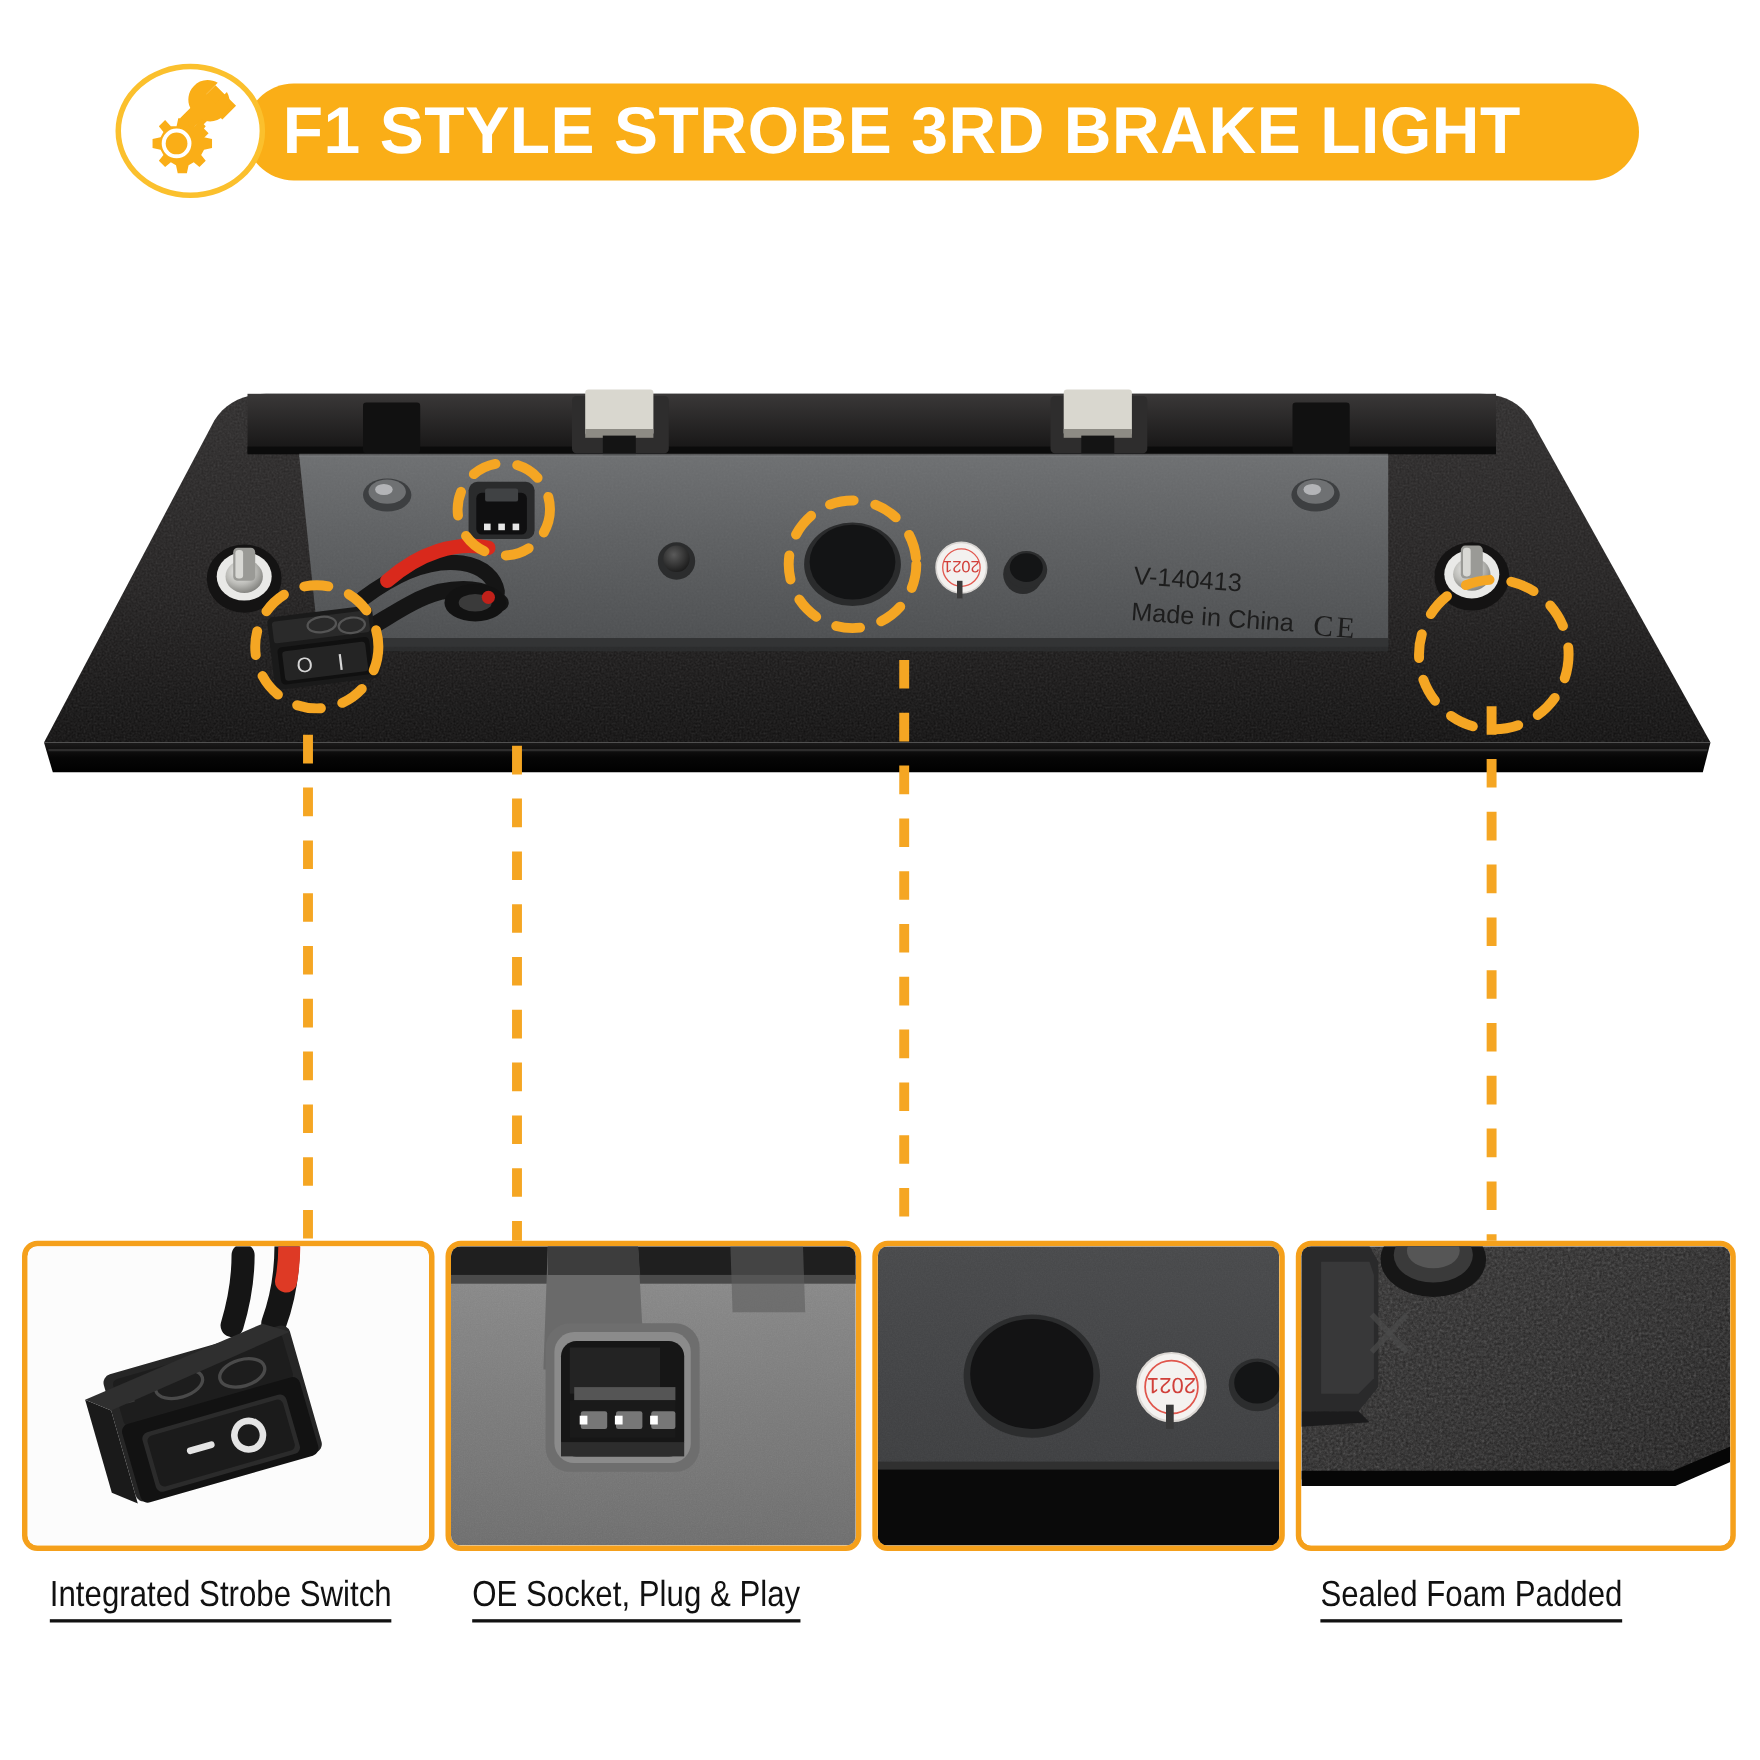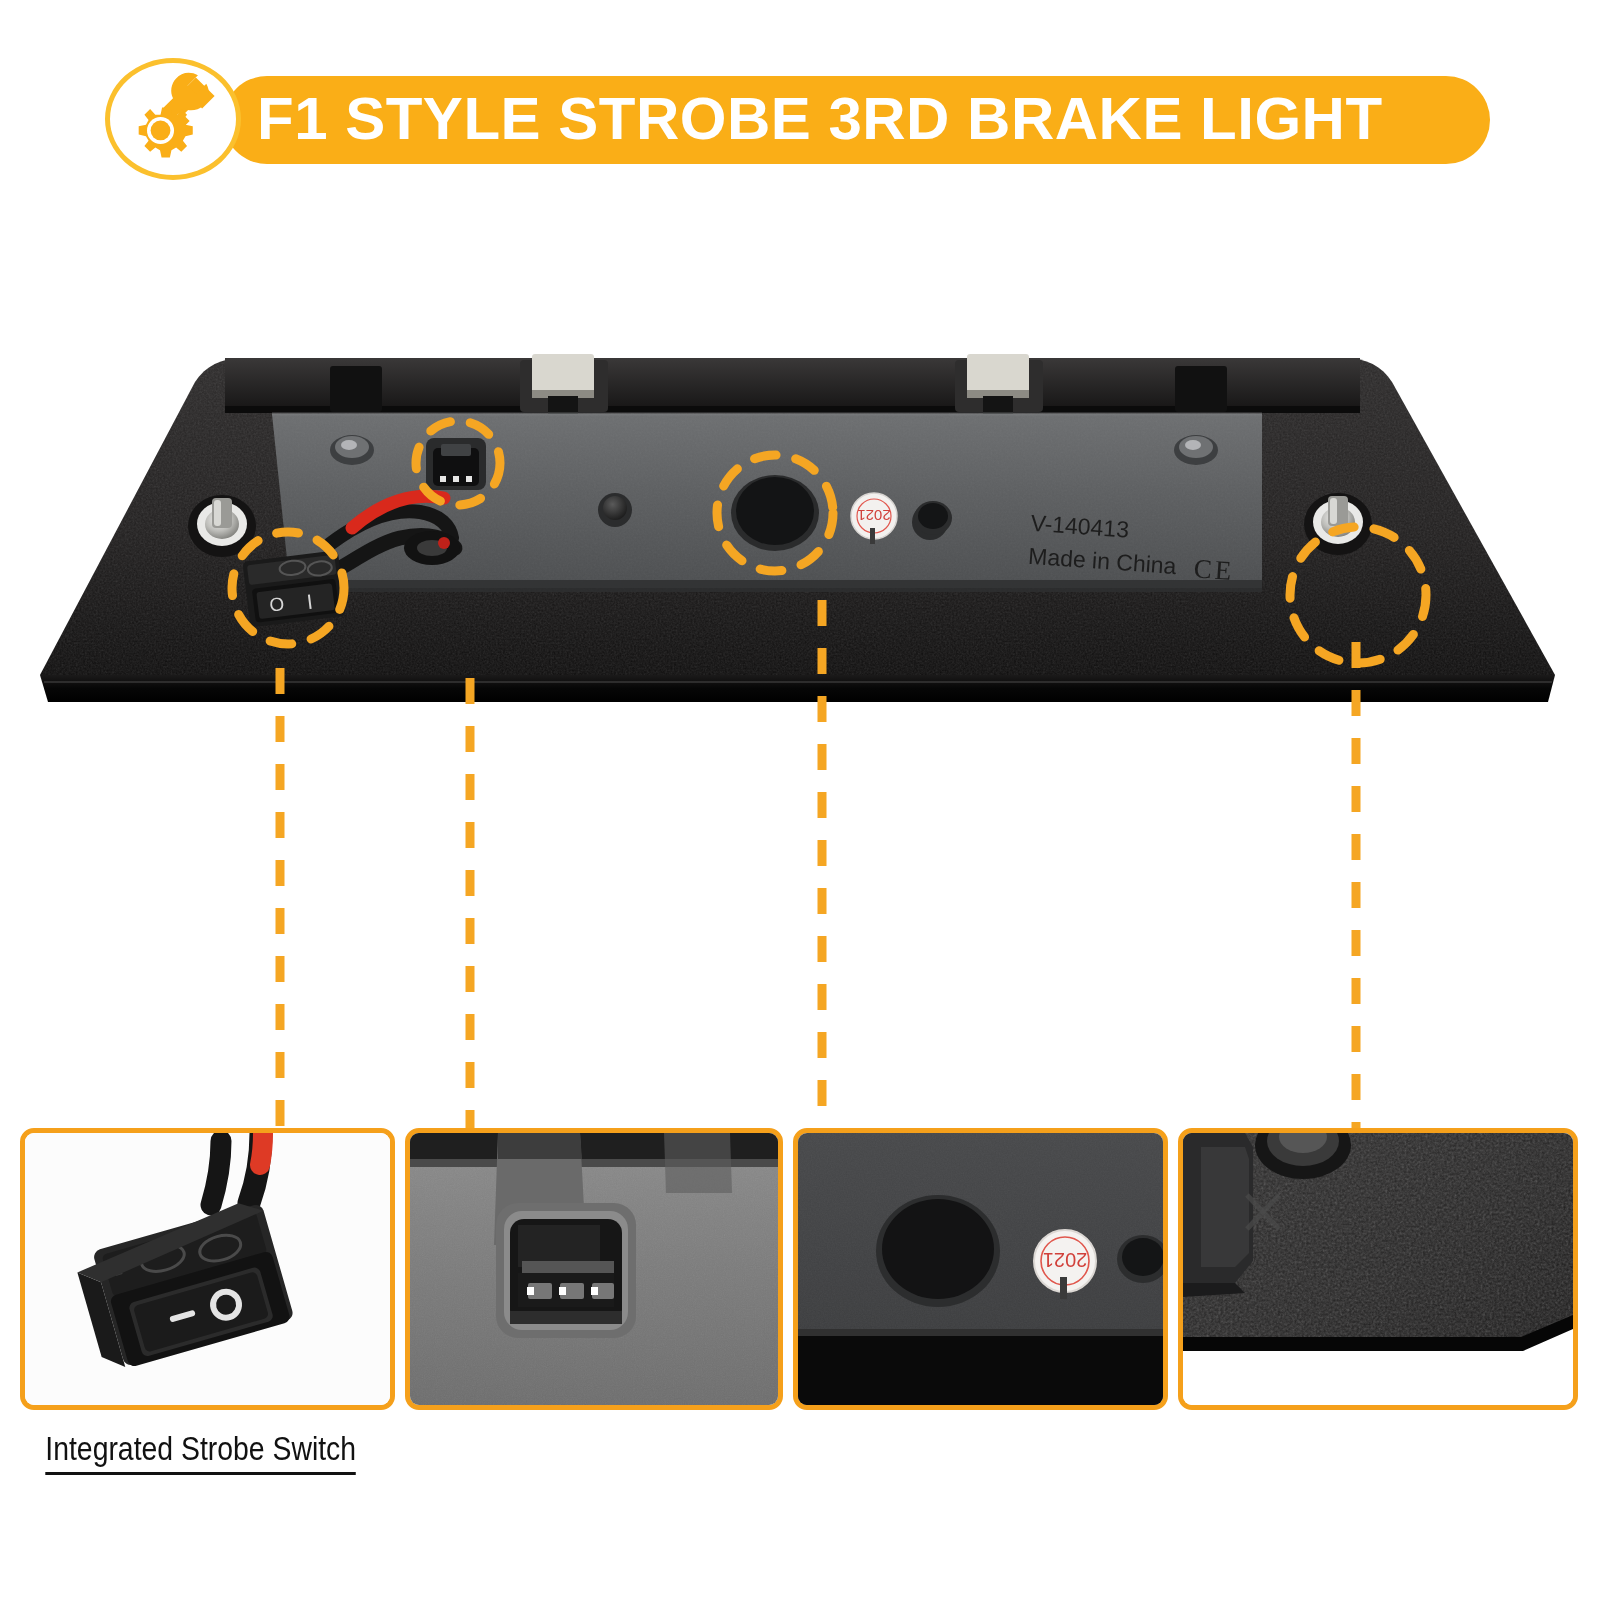--- a/index.html
+++ b/index.html
@@ -448,15 +448,21 @@
         <path d="M64 62 L96 96" stroke="#4b4b4b" stroke-width="5" opacity="0.7"></path>
         <path d="M96 62 L64 96" stroke="#4b4b4b" stroke-width="5" opacity="0.7"></path>
       </svg>
     </div>
   </div>
 
   <div class="captions">
     <div class="caption cap-0">
       <span class="caption-text">Integrated Strobe Switch</span>
     </div>
+    <div class="caption cap-1">
+      <span class="caption-text">OE Socket, Plug &amp; Play</span>
+    </div>
+    <div class="caption cap-3">
+      <span class="caption-text">Sealed Foam Padded</span>
+    </div>
   </div>
 
 </div>
 
 </body></html>

